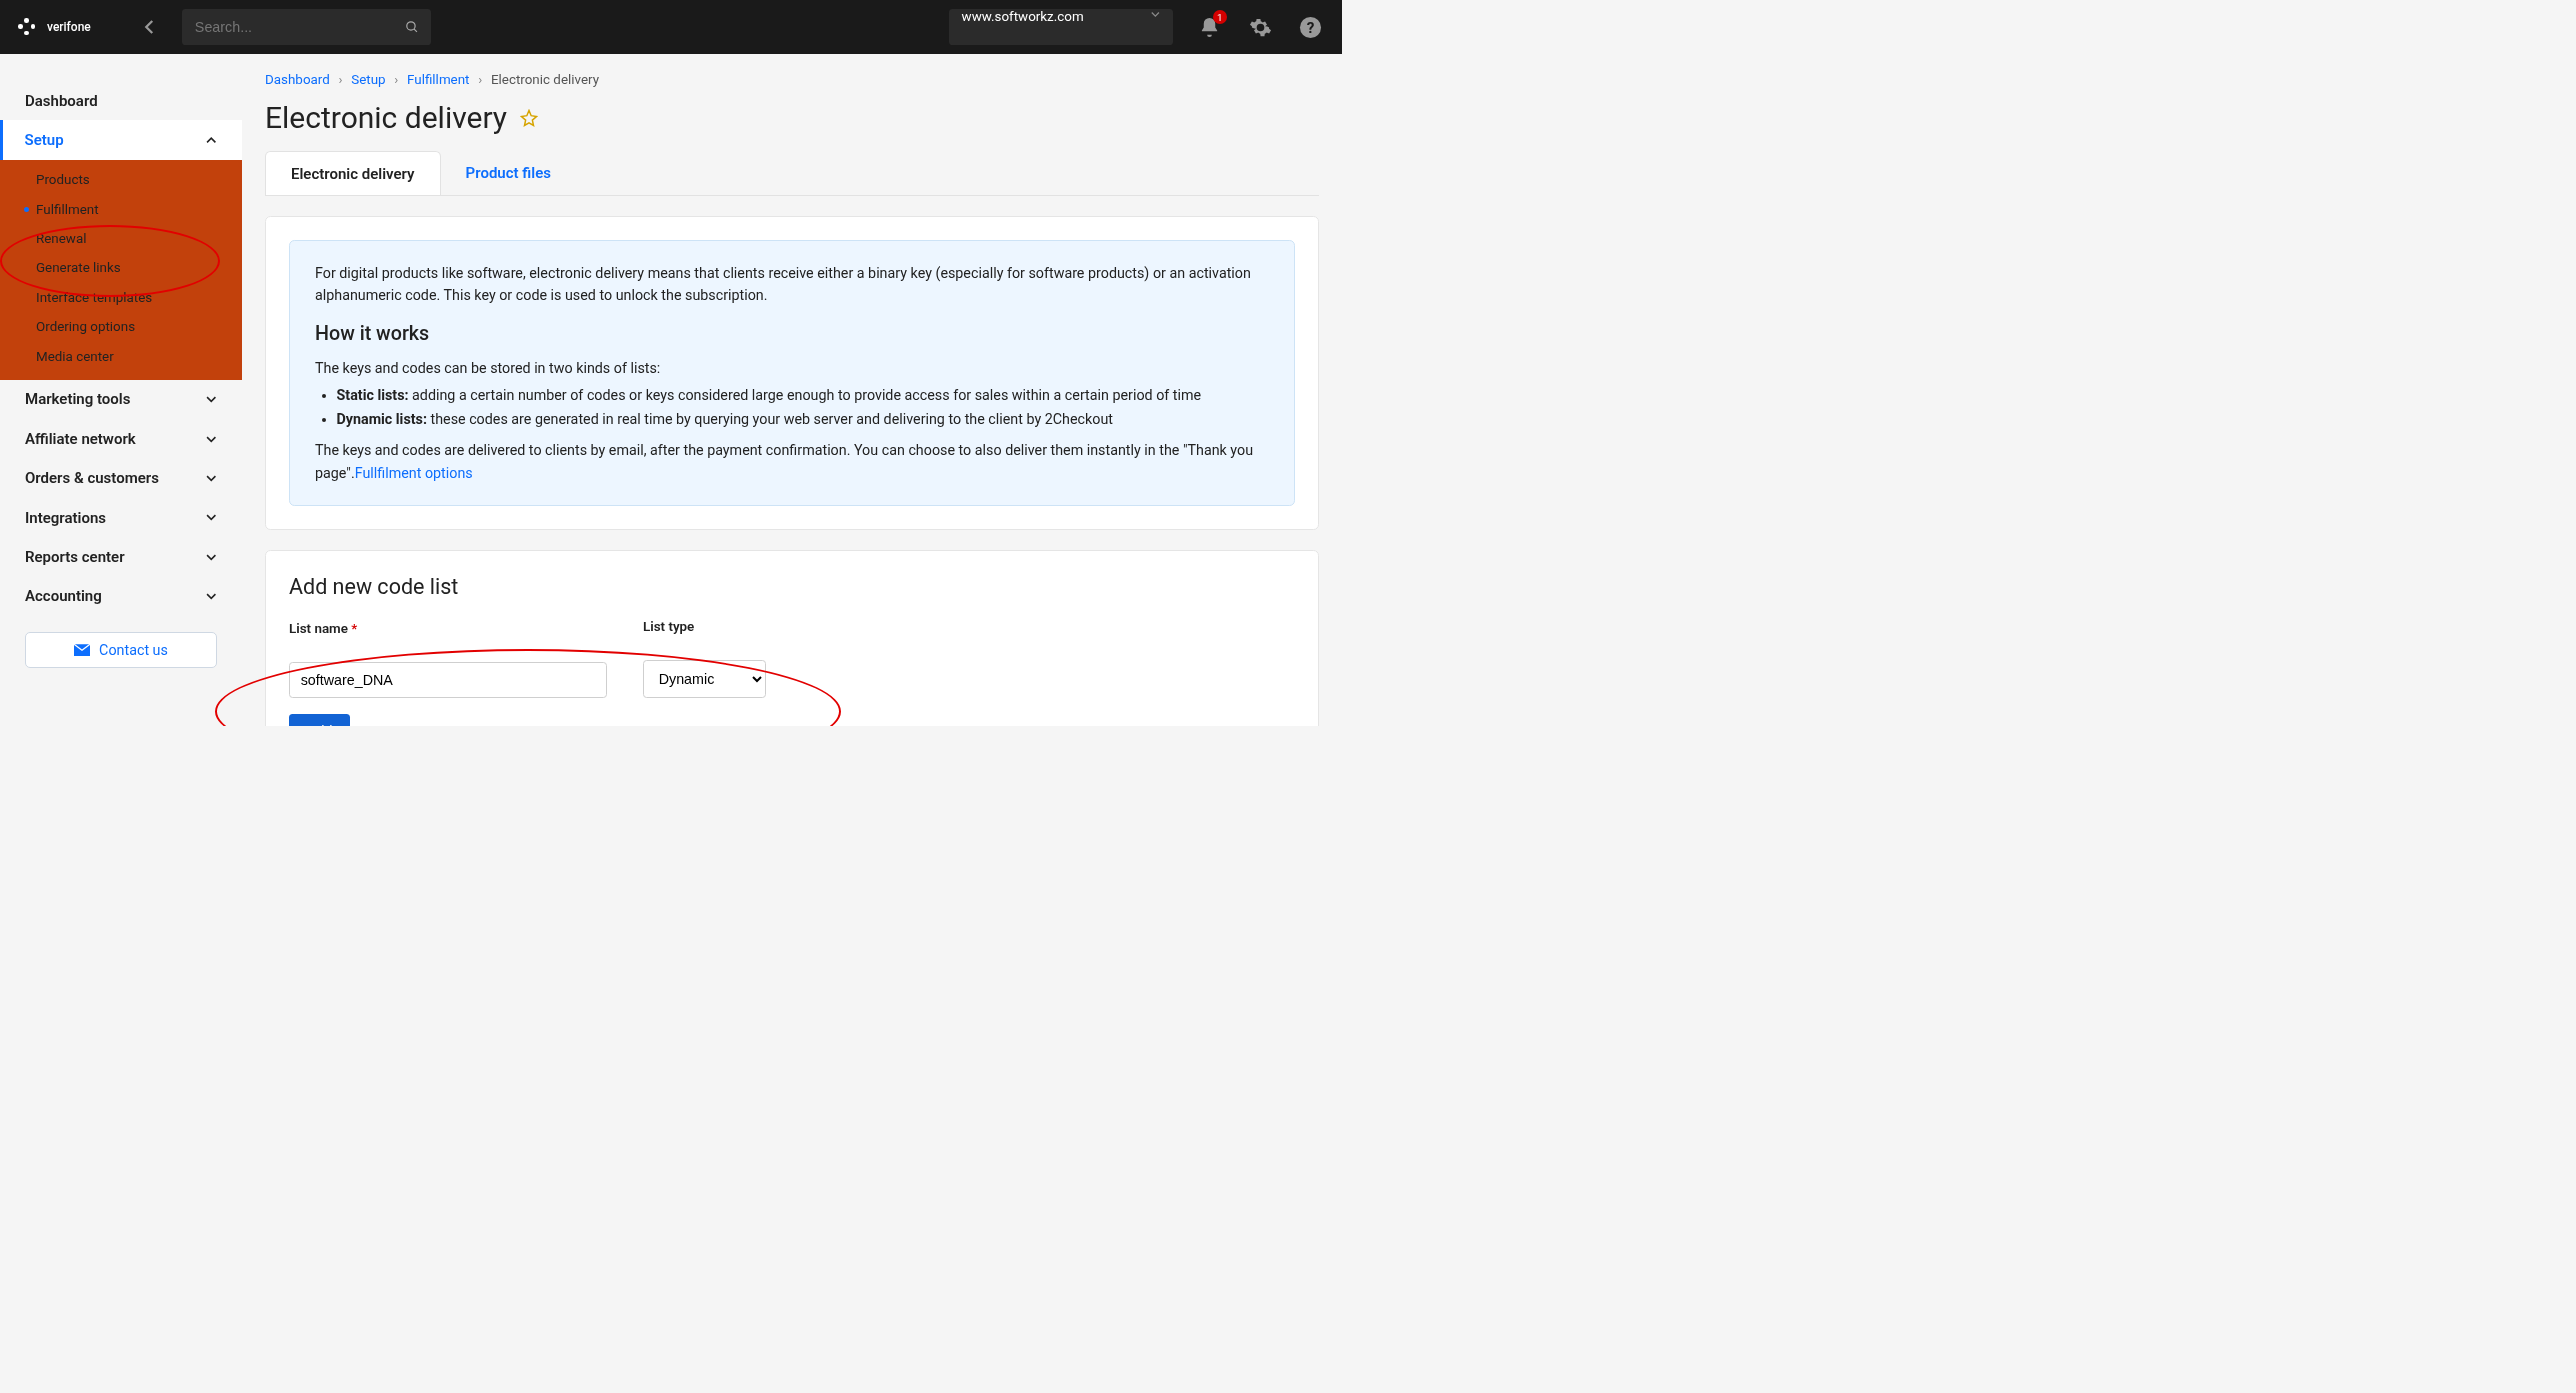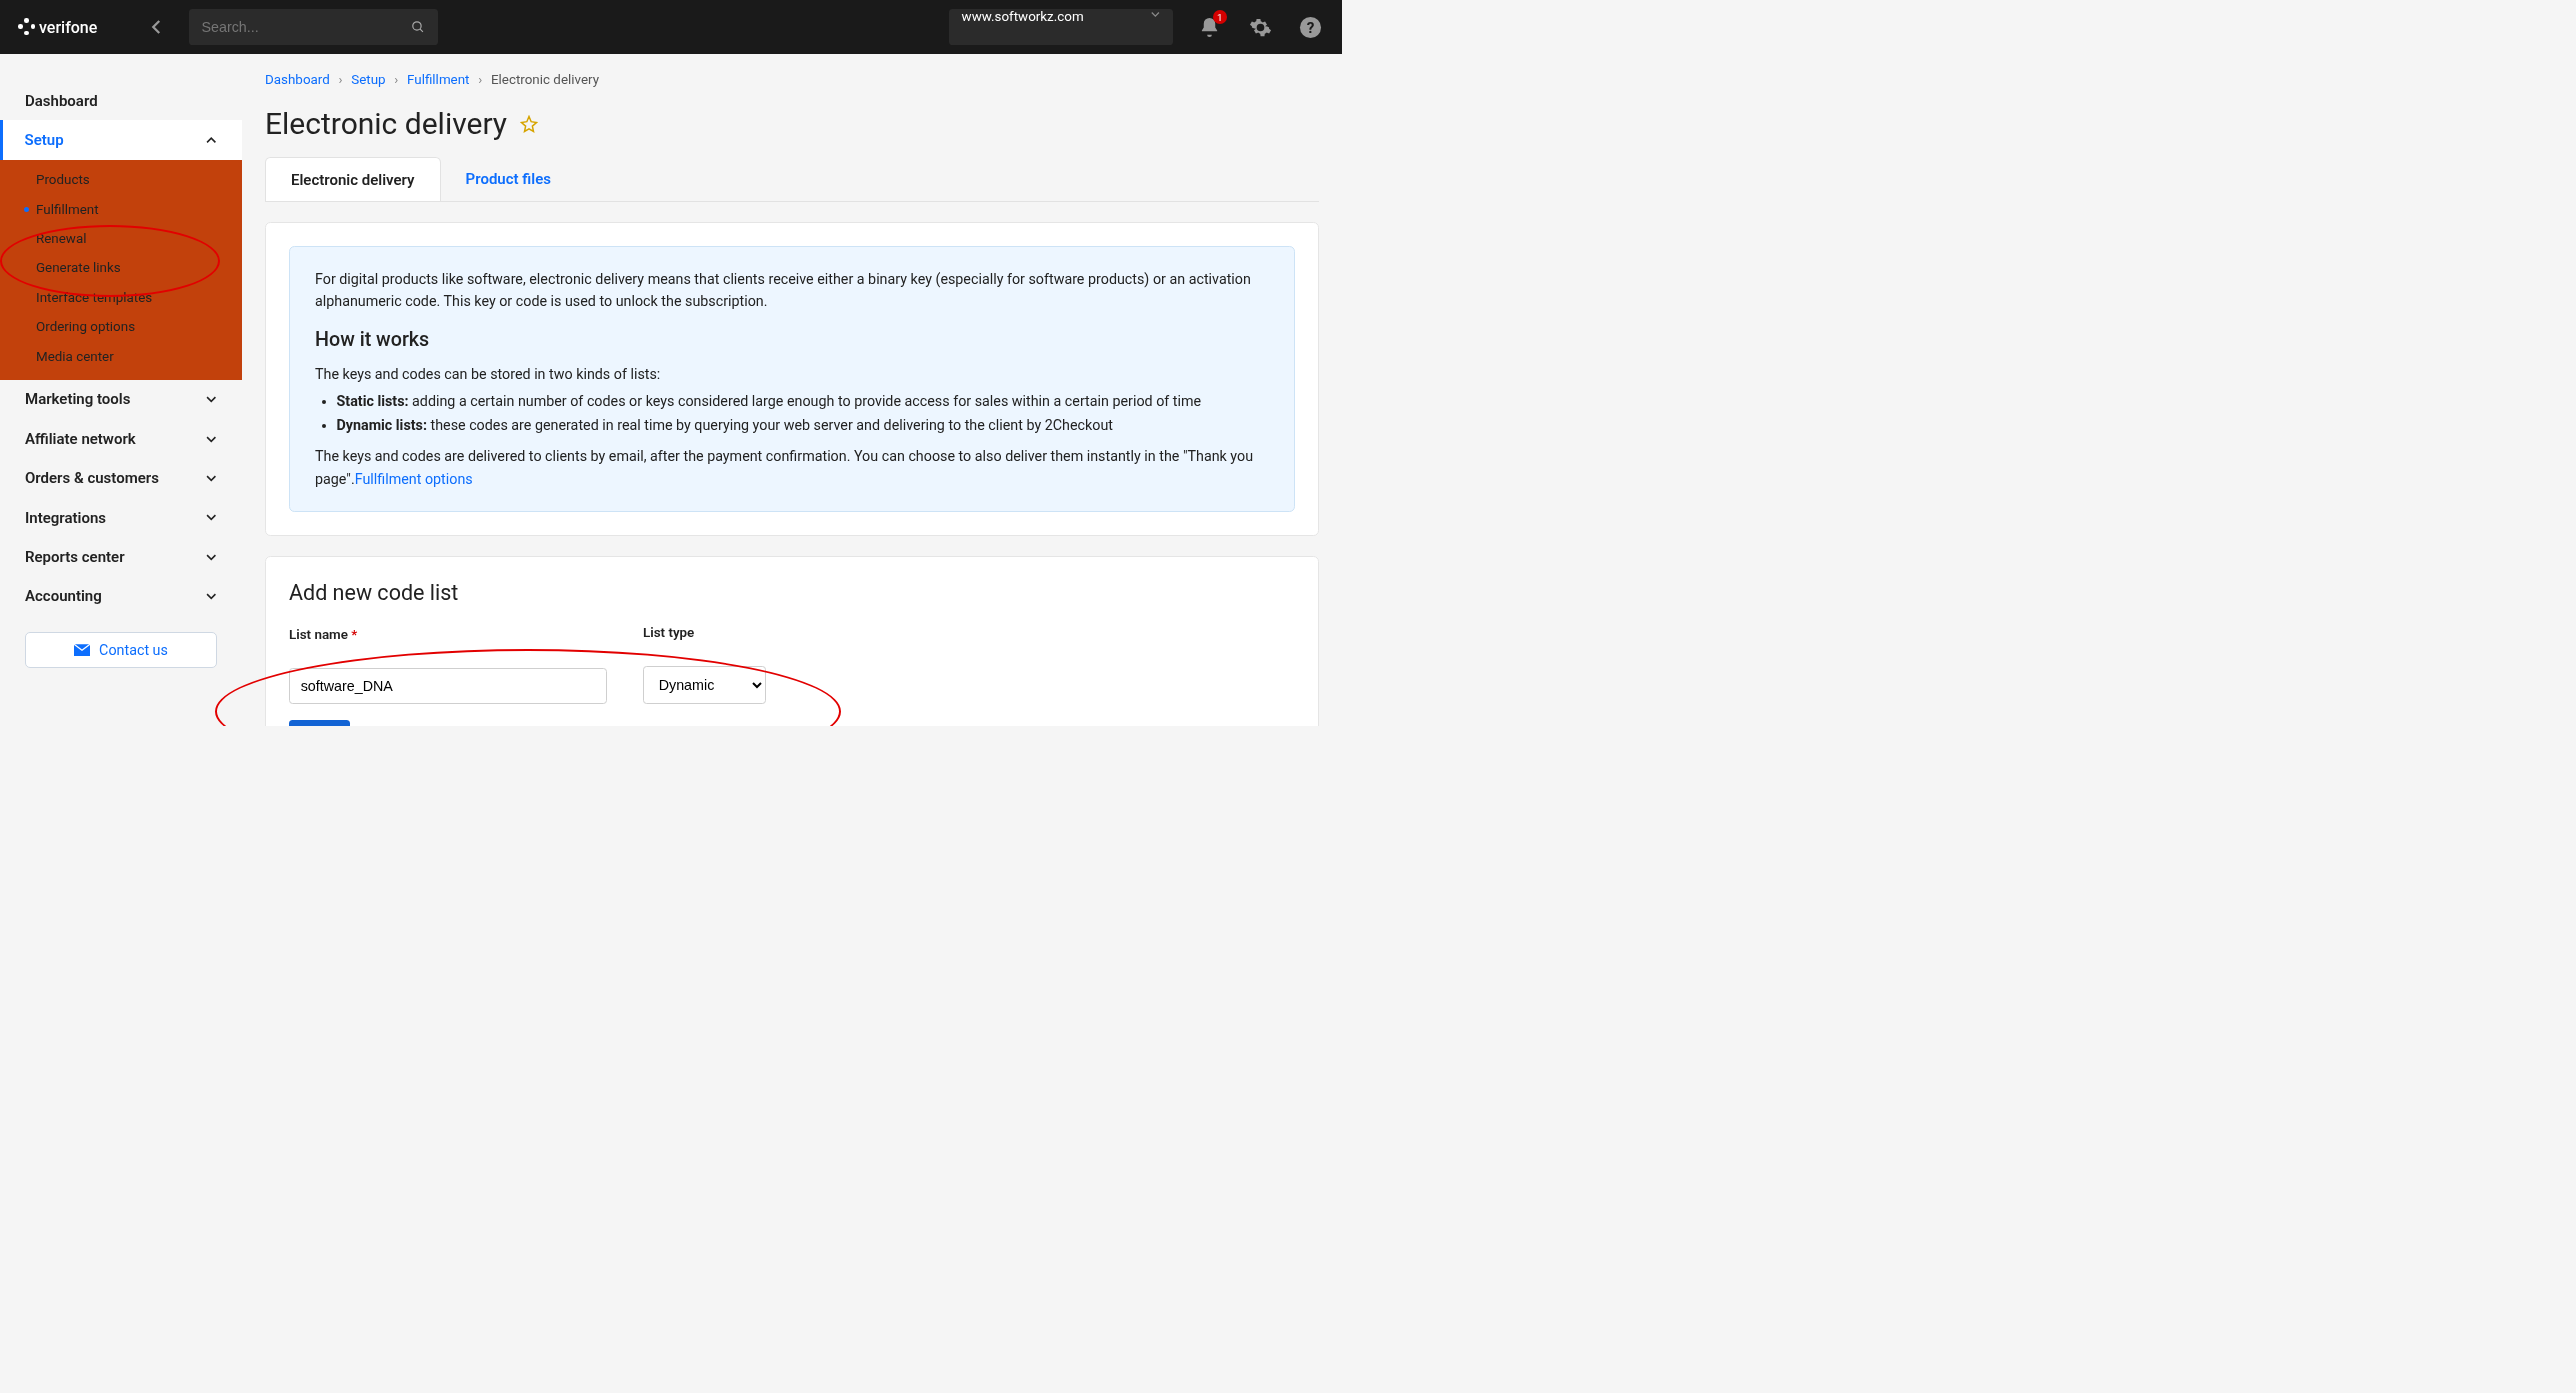--- a/index.html
+++ b/index.html
@@ -19,24 +19,24 @@
   background: #1a1a1a;
   height: 54px;
   display: flex;
   align-items: center;
   padding: 0 18px;
   gap: 14.3px;
 }
 .logo {
   display: flex;
   align-items: center;
-  gap: 3px;
+  gap: 11px;
   color: #fff;
   font-weight: 500;
-  font-size: 16px;
+  font-size: 12px;
 }
 .logo-dots {
   width: 18px; height: 18px;
   position: relative;
 }
 .logo-dots span {
   position: absolute;
   width: 4.5px; height: 4.5px;
   background: #fff;
   border-radius: 50%;
@@ -165,21 +165,21 @@
 
 
 .main {
   flex: 1;
   padding: 18px 23px 0 23px;
   overflow: auto;
 }
 .breadcrumb {
   font-size: 13.4px;
   color: #555;
-  margin-bottom: 19px;
+  margin-bottom: 13px;
 }
 .breadcrumb a { color: #0d6efd; text-decoration: none; }
 .breadcrumb .sep { color: #888; margin: 0 5.4px; }
 .page-title-row {
   display: flex; align-items: center; gap: 12.5px;
   margin-bottom: 16px;
 }
 .page-title {
   font-size: 30px;
   font-weight: 400;

